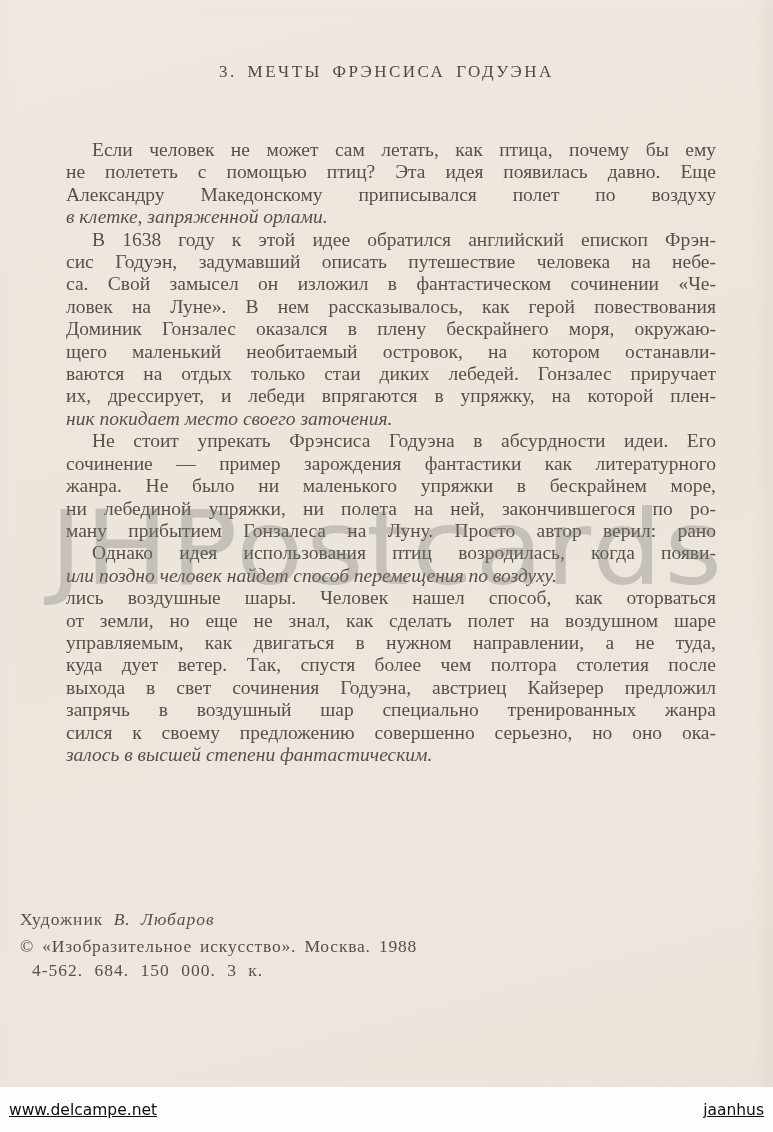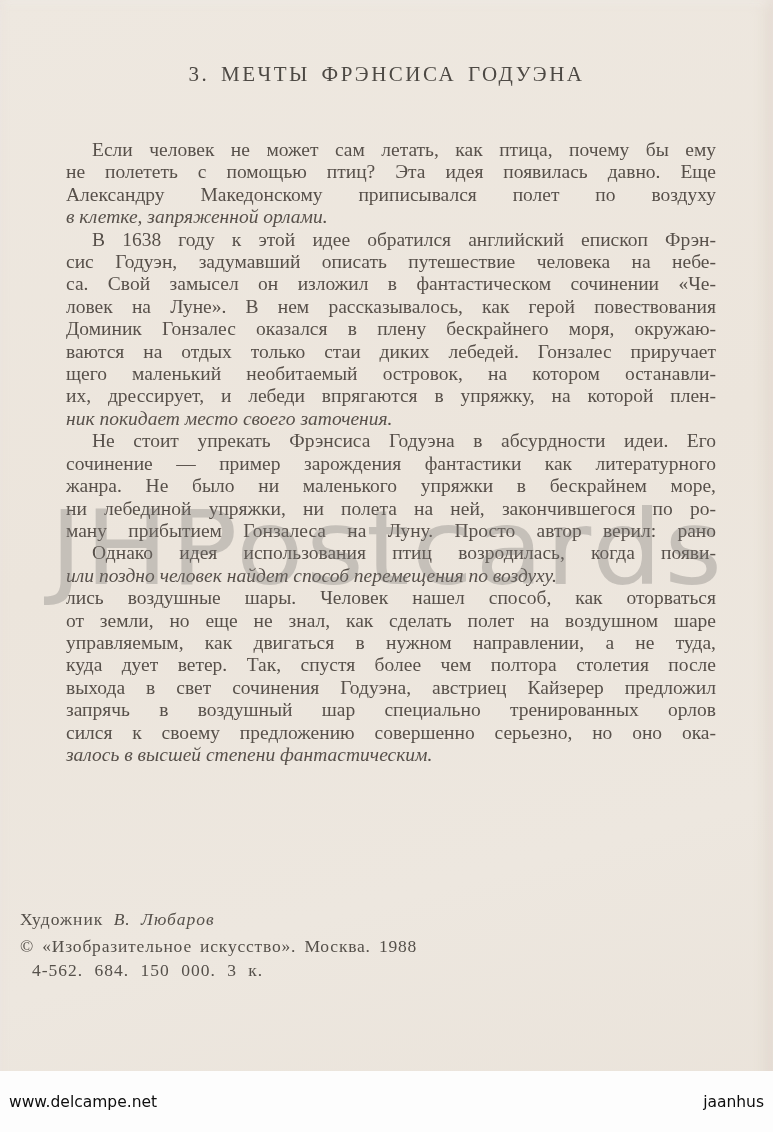--- a/index.html
+++ b/index.html
@@ -19,21 +19,21 @@
                 inset 0 4px 10px rgba(255,255,255,0.35);
     overflow: hidden;
     color: #564f49;
   }
   .title {
     position: absolute;
     top: 62px;
     left: 0;
     width: 100%;
     text-align: center;
-    font-size: 21px;
+    font-size: 17px;
     letter-spacing: 2.5px;
     color: #4d4944;
     word-spacing: 4px;
   }
   .bodytext {
     position: absolute;
     top: 139px;
     left: 66px;
     width: 650px;
     font-size: 19.5px;
@@ -101,60 +101,61 @@
   .footer-bar {
     position: absolute;
     left: 0;
     right: 0;
     bottom: 0;
     height: 29px;
     background: #fdfdfd;
     display: flex;
     justify-content: space-between;
     align-items: center;
-    padding: 16px 9px;
+    padding: 8px 9px;
     font-family: "DejaVu Sans", sans-serif;
     font-size: 15.5px;
     color: #0e0e0e;
+    text-decoration: underline;
   }
 </style>
 </head>
 <body>
 
 <div class="card">
 
   <div class="title">3. МЕЧТЫ ФРЭНСИСА ГОДУЭНА</div>
 
   <div class="bodytext">
       <div class="line first">Если человек не может сам летать, как птица, почему бы ему</div>
       <div class="line">не полететь с помощью птиц? Эта идея появилась давно. Еще</div>
       <div class="line">Александру Македонскому приписывался полет по воздуху</div>
       <div class="line last">в клетке, запряженной орлами.</div>
       <div class="line first">В 1638 году к этой идее обратился английский епископ Фрэн-</div>
       <div class="line">сис Годуэн, задумавший описать путешествие человека на небе-</div>
       <div class="line">са. Свой замысел он изложил в фантастическом сочинении «Че-</div>
       <div class="line">ловек на Луне». В нем рассказывалось, как герой повествования</div>
       <div class="line">Доминик Гонзалес оказался в плену бескрайнего моря, окружаю-</div>
+      <div class="line">щего маленький необитаемый островок, на котором останавли-</div>
       <div class="line">ваются на отдых только стаи диких лебедей. Гонзалес приручает</div>
-      <div class="line">щего маленький необитаемый островок, на котором останавли-</div>
       <div class="line">их, дрессирует, и лебеди впрягаются в упряжку, на которой плен-</div>
       <div class="line last">ник покидает место своего заточения.</div>
       <div class="line first">Не стоит упрекать Фрэнсиса Годуэна в абсурдности идеи. Его</div>
       <div class="line">сочинение — пример зарождения фантастики как литературного</div>
       <div class="line">жанра. Не было ни маленького упряжки в бескрайнем море,</div>
       <div class="line">ни лебединой упряжки, ни полета на ней, закончившегося по ро-</div>
       <div class="line">ману прибытием Гонзалеса на Луну. Просто автор верил: рано</div>
       <div class="line first">Однако идея использования птиц возродилась, когда появи-</div>
       <div class="line last">или поздно человек найдет способ перемещения по воздуху.</div>
       <div class="line">лись воздушные шары. Человек нашел способ, как оторваться</div>
       <div class="line">от земли, но еще не знал, как сделать полет на воздушном шаре</div>
       <div class="line">управляемым, как двигаться в нужном направлении, а не туда,</div>
       <div class="line">куда дует ветер. Так, спустя более чем полтора столетия после</div>
       <div class="line">выхода в свет сочинения Годуэна, австриец Кайзерер предложил</div>
-      <div class="line">запрячь в воздушный шар специально тренированных орлов</div>
+      <div class="line">запрячь в воздушный шар специально тренированных жанра</div>
       <div class="line">сился к своему предложению совершенно серьезно, но оно ока-</div>
       <div class="line last">залось в высшей степени фантастическим.</div>
     </div>
 
   <div class="watermark-main">JHPostcards</div>
 
   <div class="credit-line artist-line">
     <span>Художник</span>
     <span class="artist-name">В. Любаров</span>
   </div>

